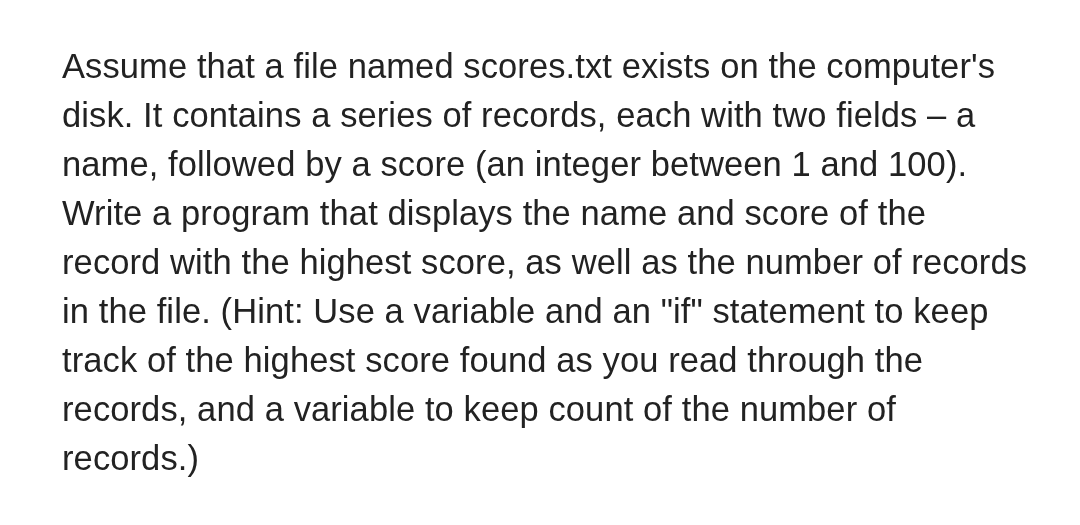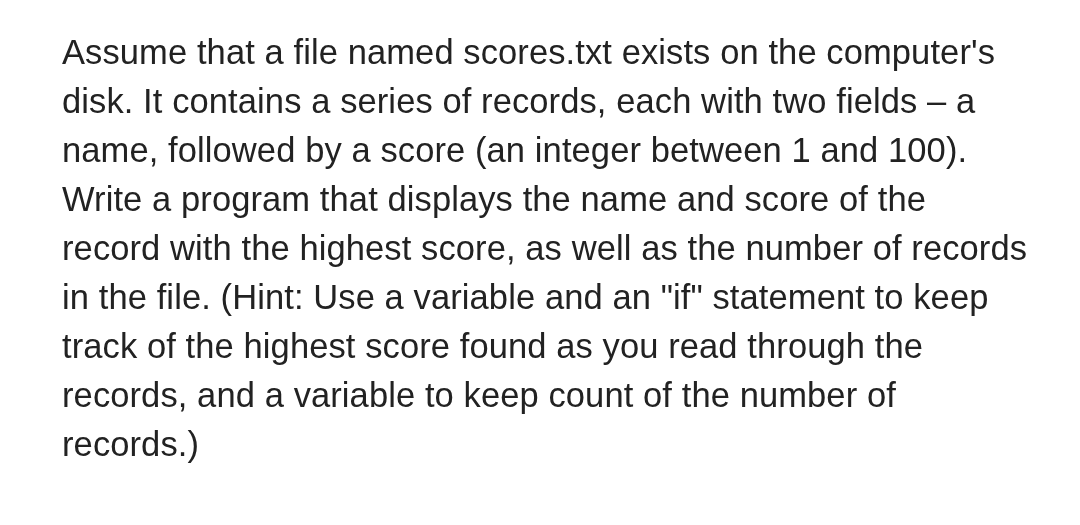--- a/index.html
+++ b/index.html
@@ -15,20 +15,21 @@
       padding: 28px 52px 28px 62px;
       display: flex;
       align-items: flex-start;
     }
     .content {
       font-size: 34.5px;
       line-height: 1.42;
       color: #222222;
       letter-spacing: 0.1px;
       font-weight: 400;
+      margin-top: 14px;
     }
     .content .part {
       display: inline;
     }
   </style>
 </head>
 <body>
 
 <div class="content">
   <span class="part">Assume that a file named scores.txt exists on the computer's disk. It contains a series of records, each with two fields – a name, followed by a score (an integer between 1 and 100).</span>

